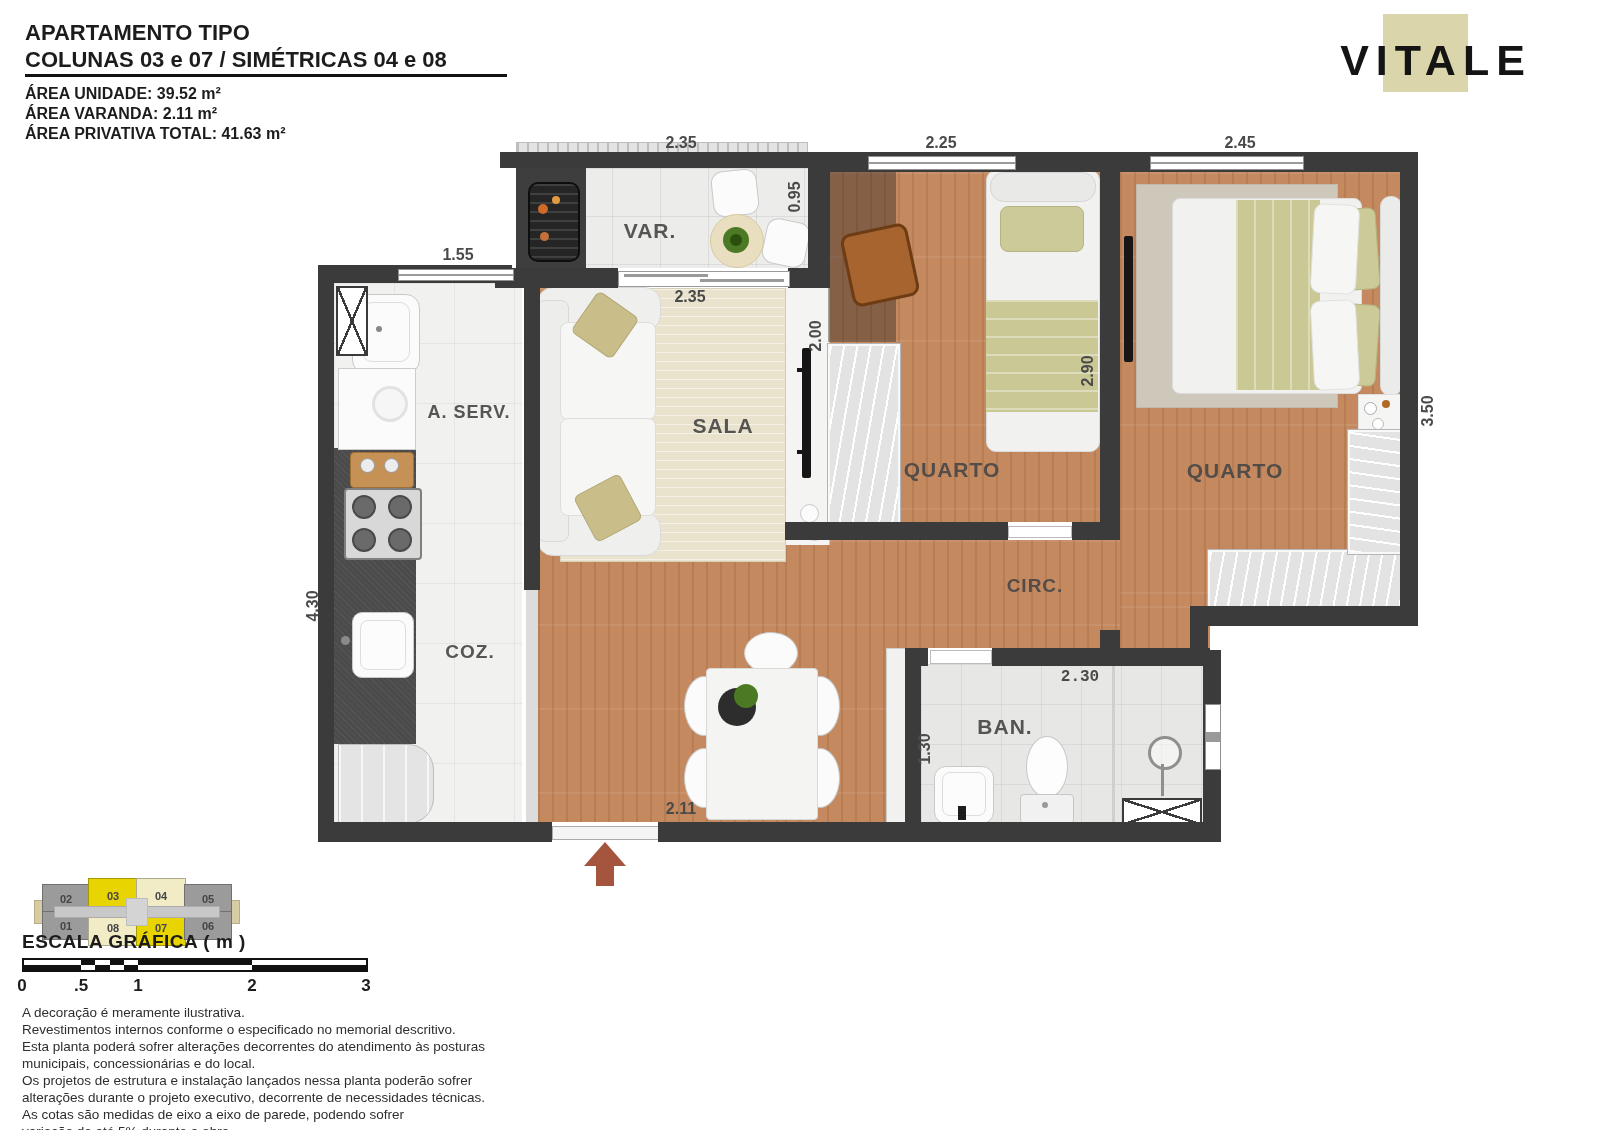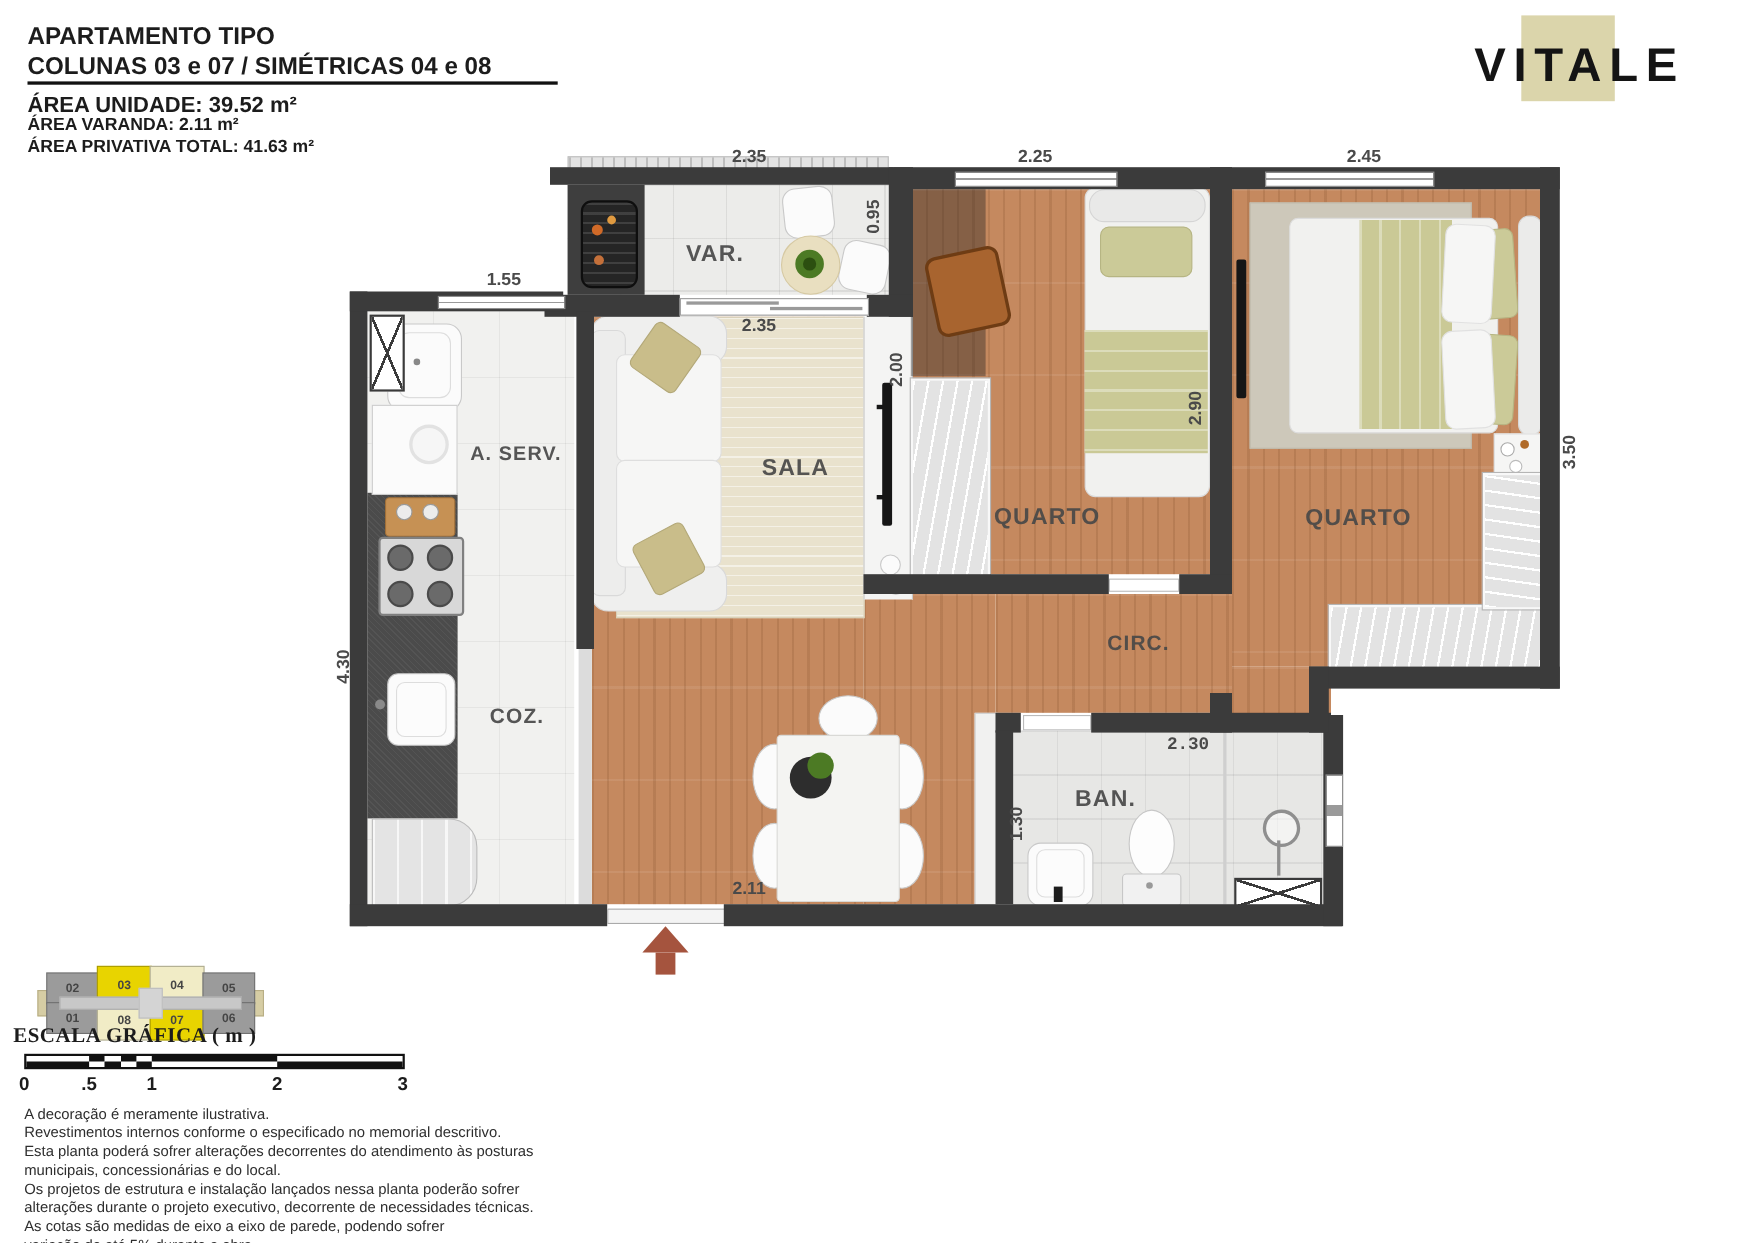--- a/index.html
+++ b/index.html
@@ -48,21 +48,21 @@
   .stick{position:absolute;font-weight:bold;font-size:17px;color:#1c1c1c;text-align:center;}
 </style>
 </head>
 <body>
 
 <div class="page">
 
   <div class="ttl" style="left:25px;top:20px;font-size:22px;">APARTAMENTO TIPO</div>
   <div class="ttl" style="left:25px;top:47px;font-size:22px;">COLUNAS 03 e 07 / SIMÉTRICAS 04 e 08</div>
   <div class="a" style="left:25px;top:74px;width:482px;height:3px;background:#111;"></div>
-  <div class="ttl" style="left:25px;top:85px;font-size:20px;text-align:center;">ÁREA UNIDADE: 39.52 m²</div>
+  <div class="ttl" style="left:25px;top:85px;font-size:16px;text-align:center;">ÁREA UNIDADE: 39.52 m²</div>
   <div class="ttl" style="left:25px;top:105px;font-size:16px;">ÁREA VARANDA: 2.11 m²</div>
   <div class="ttl" style="left:25px;top:125px;font-size:16px;">ÁREA PRIVATIVA TOTAL: 41.63 m²</div>
 
   <div class="a" style="left:1383px;top:14px;width:85px;height:78px;background:#dbd5ab;"></div>
   <div class="a" style="left:1336px;top:36px;width:200px;text-align:center;font-size:43px;font-weight:bold;letter-spacing:7px;color:#141414;">VITALE</div>
 
   <div class="a tileB" style="left:334px;top:283px;width:188px;height:539px;"></div>
   <div class="a tileA" style="left:516px;top:168px;width:296px;height:100px;"></div>
   <div class="a" style="left:516px;top:168px;width:70px;height:100px;background:#3e3e3e;"></div>
   <div class="a wood" style="left:538px;top:288px;width:247px;height:534px;"></div>
@@ -255,21 +255,21 @@
     <div class="kcell kyellow" style="left:96px;top:34px;width:48px;height:34px;">
         <span>07</span>
       </div>
     <div class="kcell kgray" style="left:144px;top:35px;width:46px;height:27px;">
         <span>06</span>
       </div>
     <div class="a" style="left:14px;top:30px;width:164px;height:10px;background:#c8c8c8;border:1px solid #ababab;"></div>
     <div class="a" style="left:86px;top:22px;width:20px;height:26px;background:#d4d4d4;border:1px solid #bdbdbd;"></div>
   </div>
 
-  <div class="ttl" style="left:12px;top:931px;font-size:19px;letter-spacing:.5px;font-family:Liberation Serif, serif;">ESCALA GRÁFICA ( m )</div>
+  <div class="ttl" style="left:22px;top:931px;font-size:19px;letter-spacing:.5px;">ESCALA GRÁFICA ( m )</div>
   <div class="a" style="left:22px;top:958px;width:342px;height:10px;border:2px solid #111;background:#fff;">
     <div class="sbseg" style="left:57px;top:0;width:14px;height:5px;"></div>
     <div class="sbseg" style="left:86px;top:0;width:14px;height:5px;"></div>
     <div class="sbseg" style="left:114px;top:0;width:114px;height:5px;"></div>
     <div class="sbseg" style="left:0;top:5px;width:57px;height:5px;"></div>
     <div class="sbseg" style="left:71px;top:5px;width:15px;height:5px;"></div>
     <div class="sbseg" style="left:100px;top:5px;width:14px;height:5px;"></div>
     <div class="sbseg" style="left:228px;top:5px;width:114px;height:5px;"></div>
   </div>
   <div class="stick" style="left:15px;top:976px;width:14px;">0</div>

